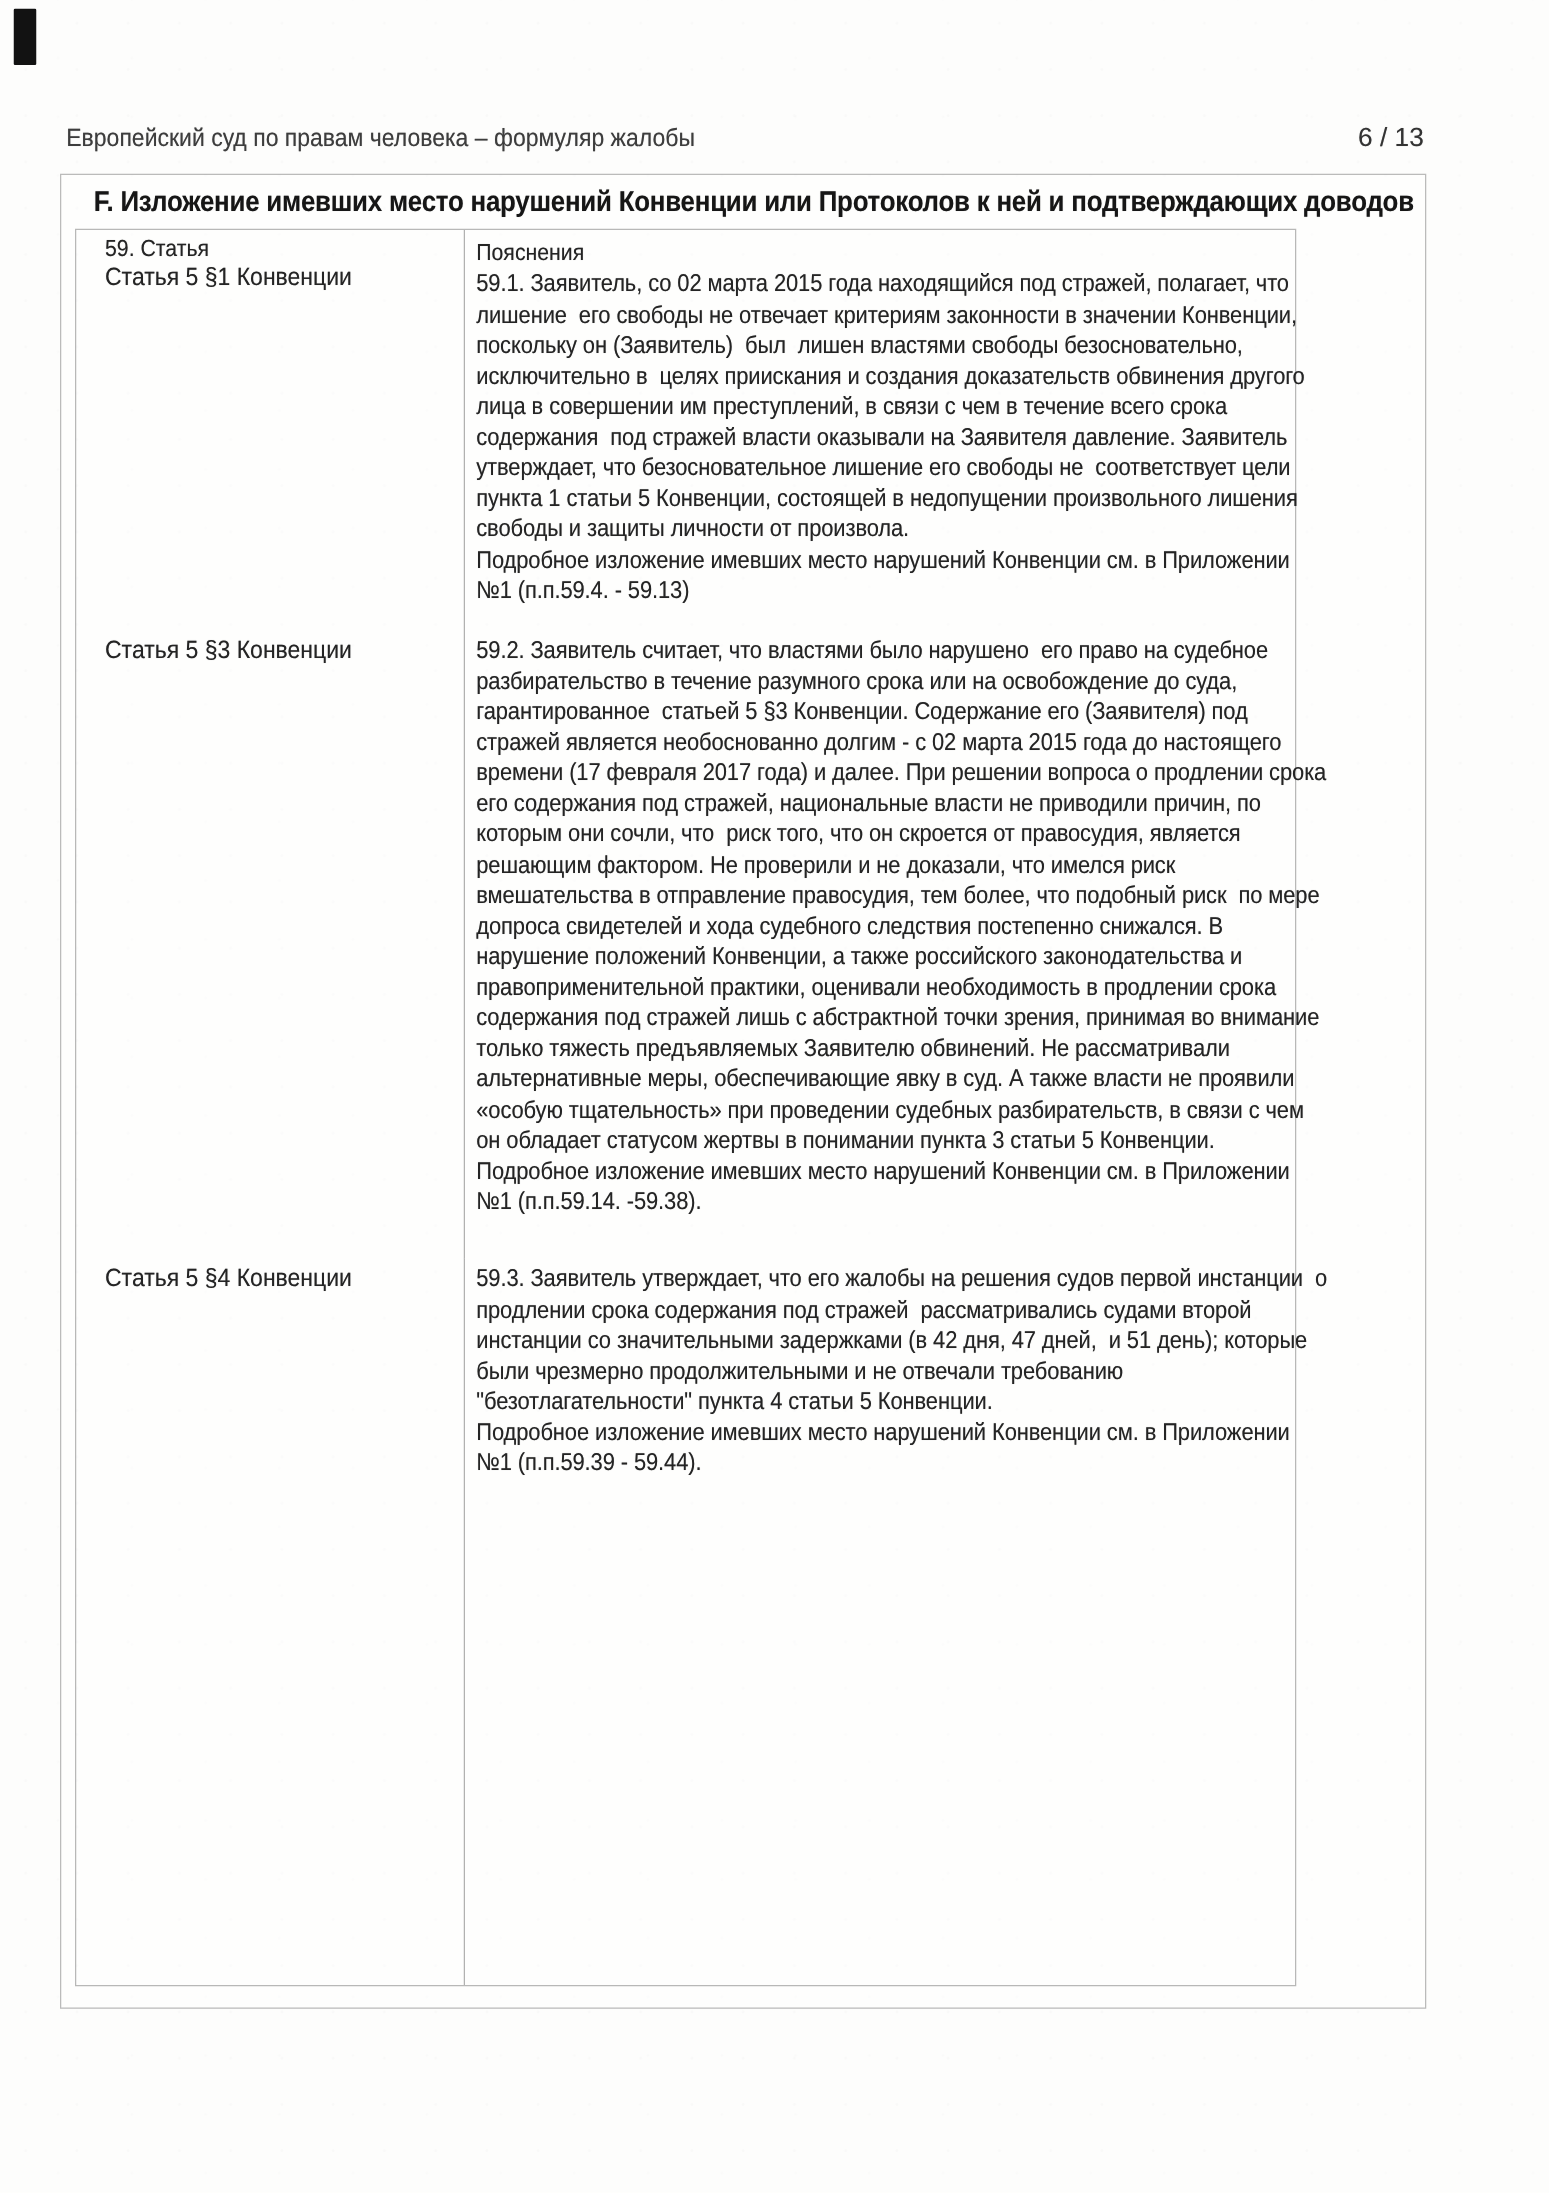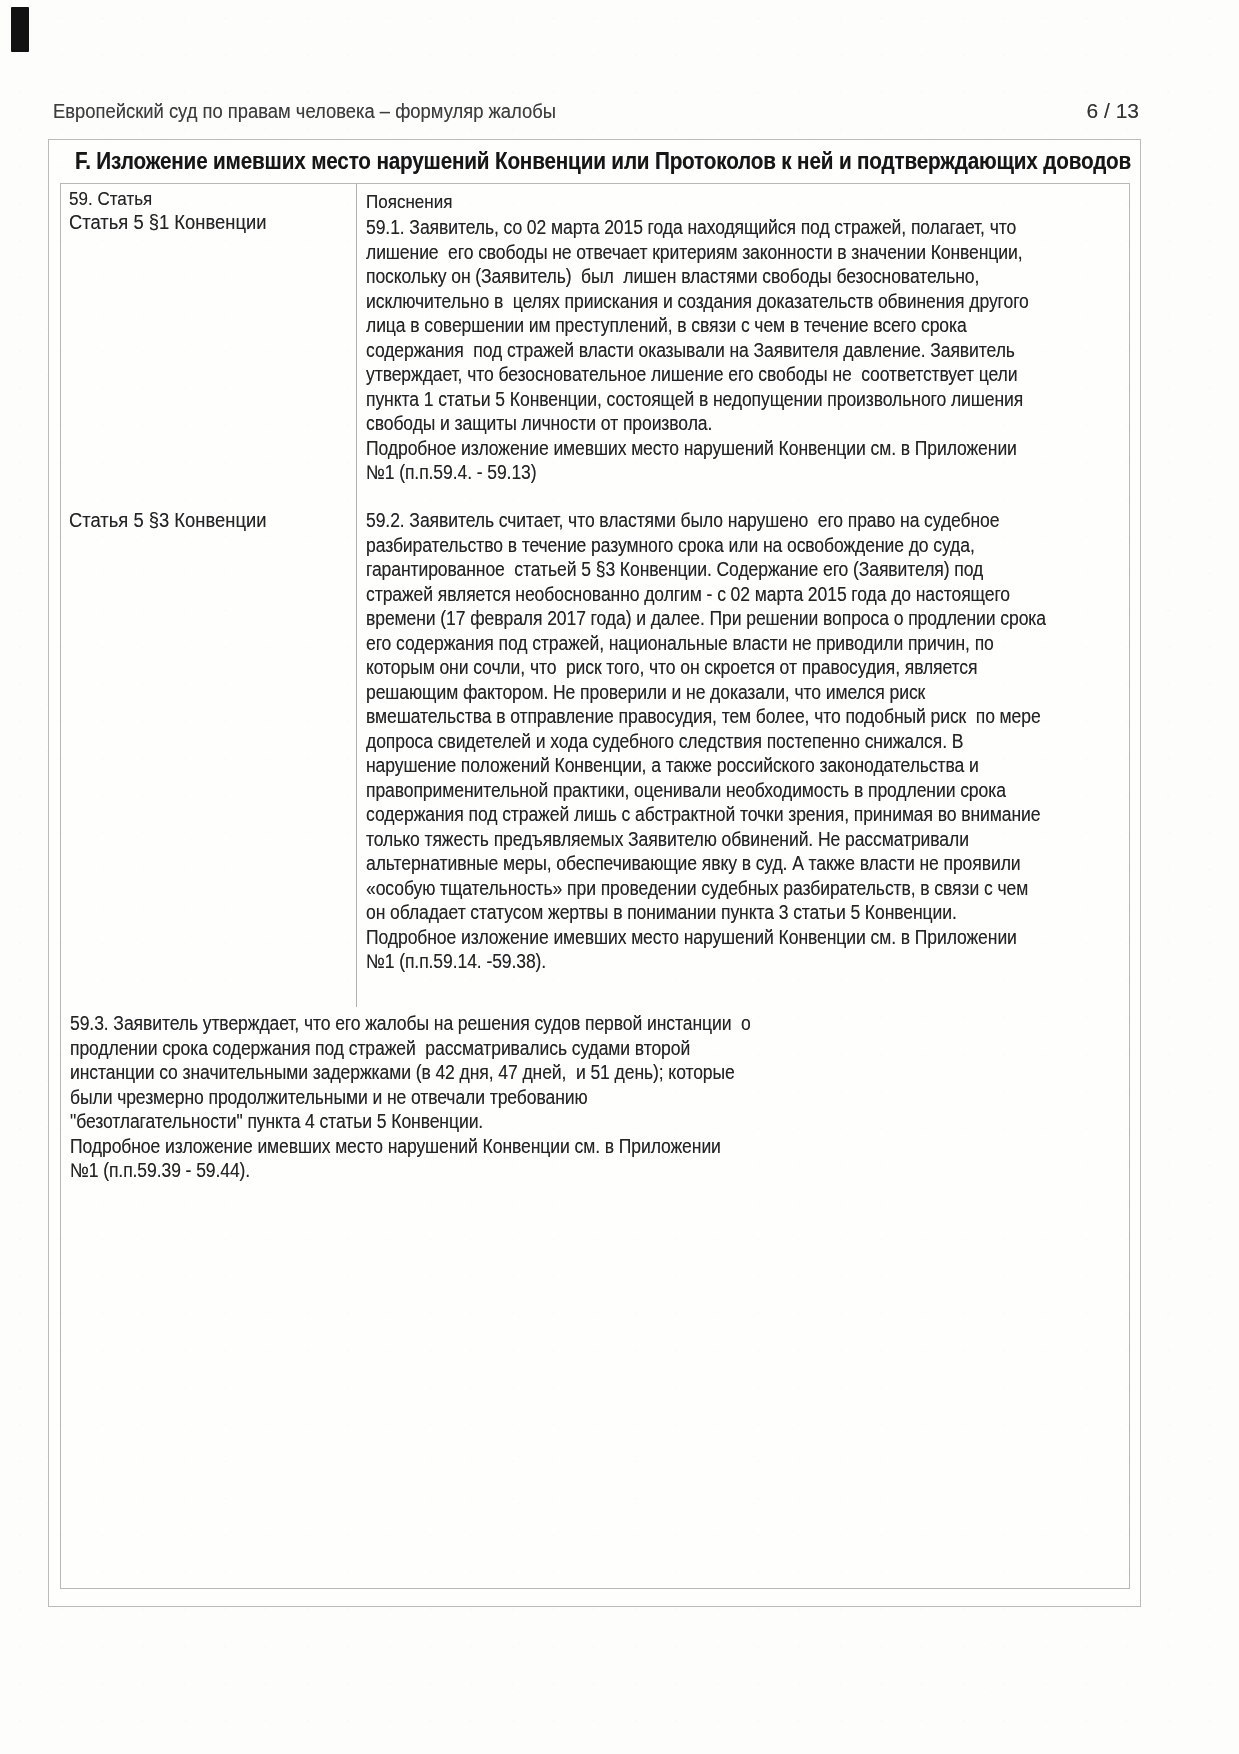--- a/index.html
+++ b/index.html
@@ -36,25 +36,26 @@
     position: absolute; left: 48px; top: 139px; width: 1093px; height: 1468px;
     border: 1px solid rgba(150,150,150,0.65);
     background: rgba(255,255,255,0.4);
   }
   .section-title {
     position: absolute; left: 75px; top: 148px; width: 1175px;
     font-size: 23px; font-weight: bold; color: #161616;
     letter-spacing: -0.2px; white-space: nowrap;
   }
   .claims-table {
-    position: absolute; left: 60px; top: 183px; width: 1070px; height: 1406px;
+    position: absolute; left: 60px; top: 183px; width: 977px; height: 1406px;
     border: 1px solid rgba(125,125,125,0.55);
     display: grid;
     grid-template-columns: 296px 1fr;
     grid-template-rows: 320px 503px 1fr;
+    padding-left: 15px;
   }
   .cell-left {
     border-right: 1px solid rgba(125,125,125,0.6);
     padding: 4px 6px 0 8px;
   }
   .cell-right { padding: 4px 0 0 9px; }
   .col-header { font-size: 18.5px; line-height: 27px; width: 860px; white-space: nowrap; }
   .col-header-left { font-size: 18.5px; line-height: 22px; width: 320px; white-space: nowrap; }
   .article-label { font-size: 20px; line-height: 24px; width: 320px; white-space: nowrap; }
   .para {
@@ -116,20 +117,23 @@
 правоприменительной практики, оценивали необходимость в продлении срока
 содержания под стражей лишь с абстрактной точки зрения, принимая во внимание
 только тяжесть предъявляемых Заявителю обвинений. Не рассматривали
 альтернативные меры, обеспечивающие явку в суд. А также власти не проявили
 «особую тщательность» при проведении судебных разбирательств, в связи с чем
 он обладает статусом жертвы в понимании пункта 3 статьи 5 Конвенции.
 Подробное изложение имевших место нарушений Конвенции см. в Приложении
 №1 (п.п.59.14. -59.38).</div>
   </div>
 
+  <div class="cell-left">
+    <div class="article-label ink squish92">Статья 5 §4 Конвенции</div>
+  </div>
   <div class="cell-right">
     <div class="para ink squish">59.3. Заявитель утверждает, что его жалобы на решения судов первой инстанции  о
 продлении срока содержания под стражей  рассматривались судами второй
 инстанции со значительными задержками (в 42 дня, 47 дней,  и 51 день); которые
 были чрезмерно продолжительными и не отвечали требованию
 "безотлагательности" пункта 4 статьи 5 Конвенции.
 Подробное изложение имевших место нарушений Конвенции см. в Приложении
 №1 (п.п.59.39 - 59.44).</div>
   </div>
 

